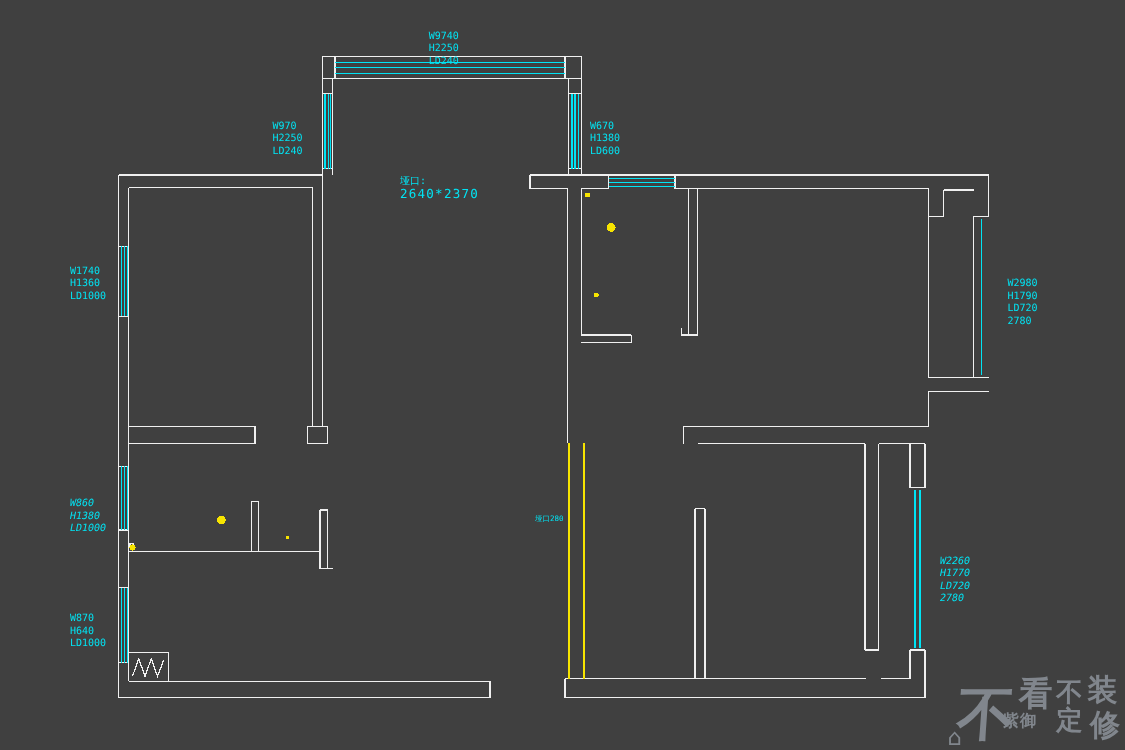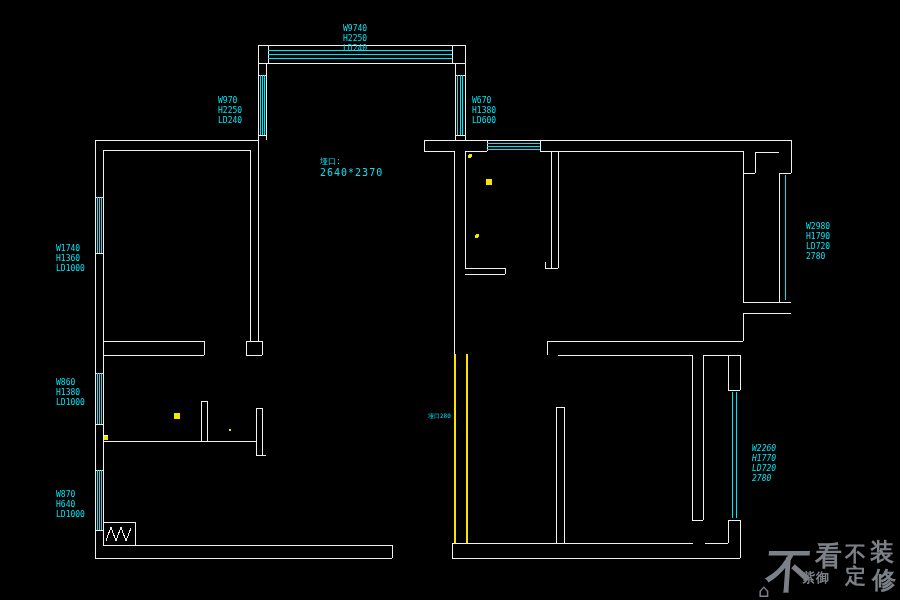--- a/index.html
+++ b/index.html
@@ -1,32 +1,32 @@
 <!DOCTYPE html>
 <html><head>
 <meta charset="utf-8">
 <style>
   html,body{margin:0;padding:0;background:#14181f;}
   #canvas{
     position:relative;width:900px;height:600px;overflow:hidden;
-    background:#000000;
+    background:#404040;
     font-family:"DejaVu Sans Mono","Liberation Mono",monospace;
   }
   svg{position:absolute;left:0;top:0;}
   .wall{stroke:#f0f0f0;stroke-width:1;fill:none;}
   .win{stroke:#00e4f4;stroke-width:1;fill:none;}
   .newwall{stroke:#f7e400;stroke-width:1.2;fill:none;}
   .mark{fill:#f7e400;}
   .cad-label{
     position:absolute;color:#00e4f4;font-size:8px;line-height:10px;
     white-space:nowrap;letter-spacing:0px;
   }
   .cad-label span{display:block;}
   .opening-label{position:absolute;color:#00e4f4;white-space:nowrap;}
-  .opening-label .t1{display:block;font-size:8px;line-height:10px;margin-top:17px;}
+  .opening-label .t1{display:block;font-size:8px;line-height:10px;}
   .opening-label .t2{display:block;font-size:10px;line-height:11px;letter-spacing:1px;}
   .wall-note{position:absolute;color:#00e4f4;font-size:6px;line-height:7px;white-space:nowrap;}
   .watermark{
     position:absolute;left:760px;top:538px;width:140px;height:62px;
     color:#878d94;font-family:"DejaVu Sans","Liberation Sans",sans-serif;
     font-weight:bold;opacity:.92;
   }
   .watermark div{position:absolute;line-height:1;}
   .wm-big{left:6px;top:10px;font-size:46px;transform:skewX(-4deg);}
   .wm-c2{left:55px;top:4px;font-size:27px;}
@@ -120,27 +120,27 @@
     <span>H2250</span>
     <span>LD240</span>
   </div>
 
   <div class="cad-label" style="left:472px;top:96px;">
     <span>W670</span>
     <span>H1380</span>
     <span>LD600</span>
   </div>
 
-  <div class="cad-label" style="left:56px;top:244px;">
+  <div class="cad-label" style="left:56px;top:212px;">
     <span>W1740</span>
     <span>H1360</span>
     <span>LD1000</span>
   </div>
 
-  <div class="cad-label" style="left:56px;top:378px;">
+  <div class="cad-label" style="left:56px;top:398px;font-style:italic;">
     <span>W860</span>
     <span>H1380</span>
     <span>LD1000</span>
   </div>
 
   <div class="cad-label" style="left:56px;top:490px;">
     <span>W870</span>
     <span>H640</span>
     <span>LD1000</span>
   </div>

